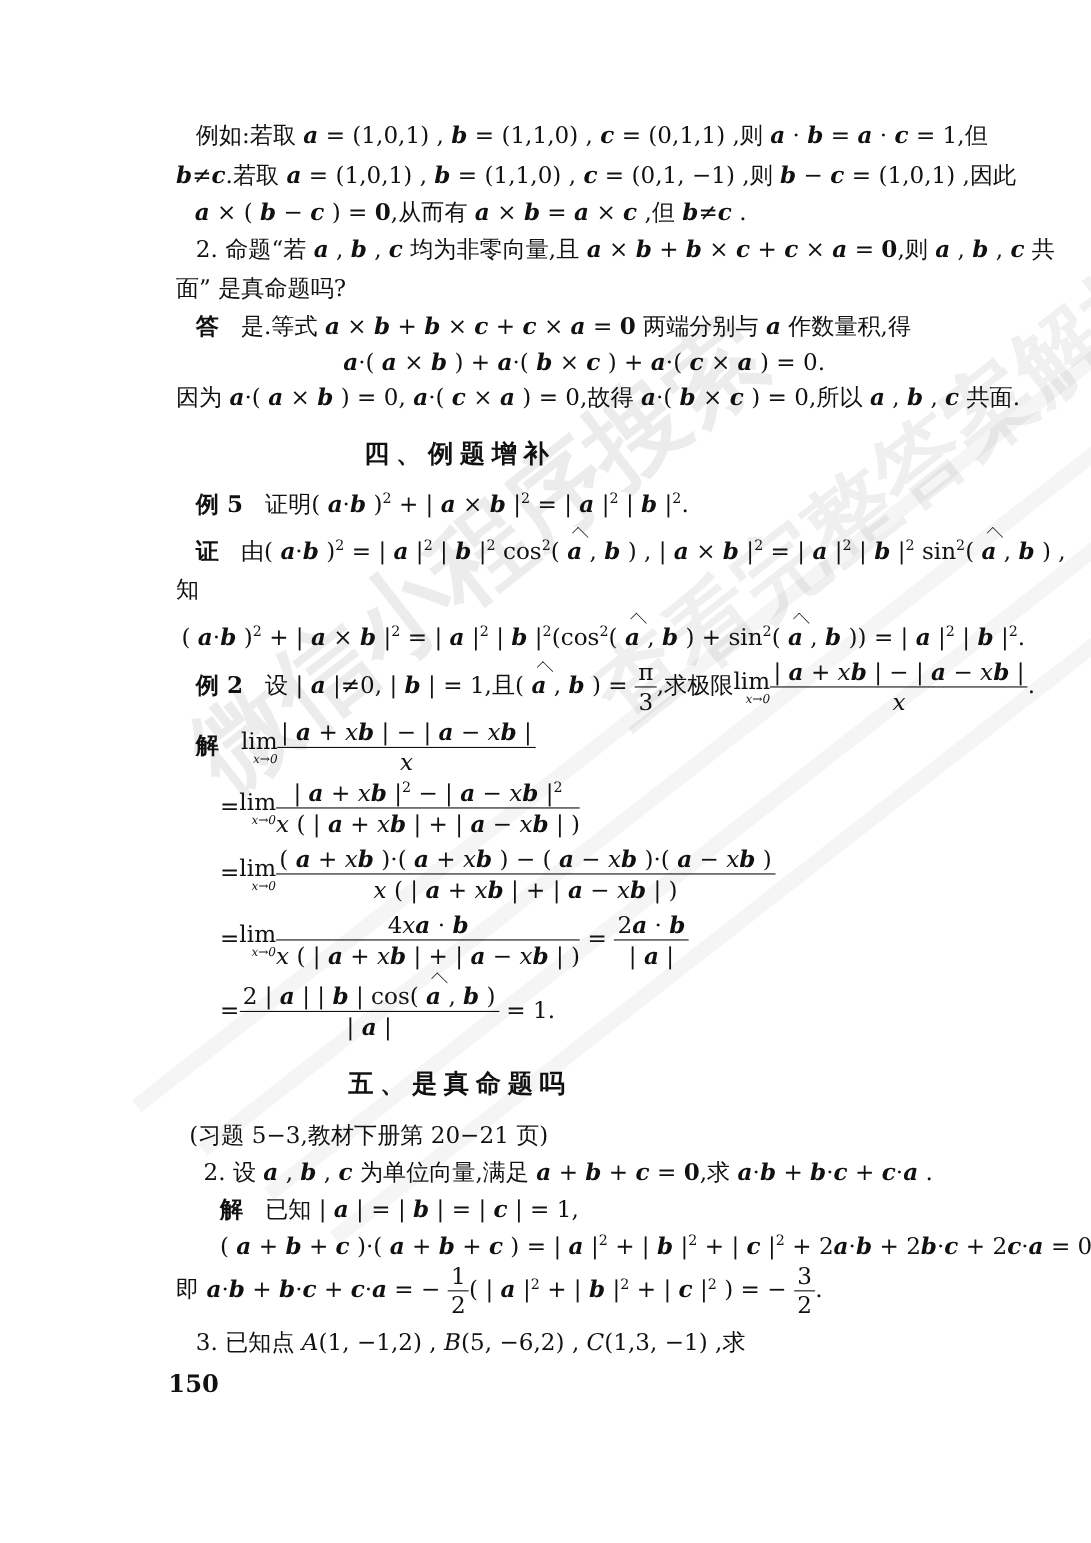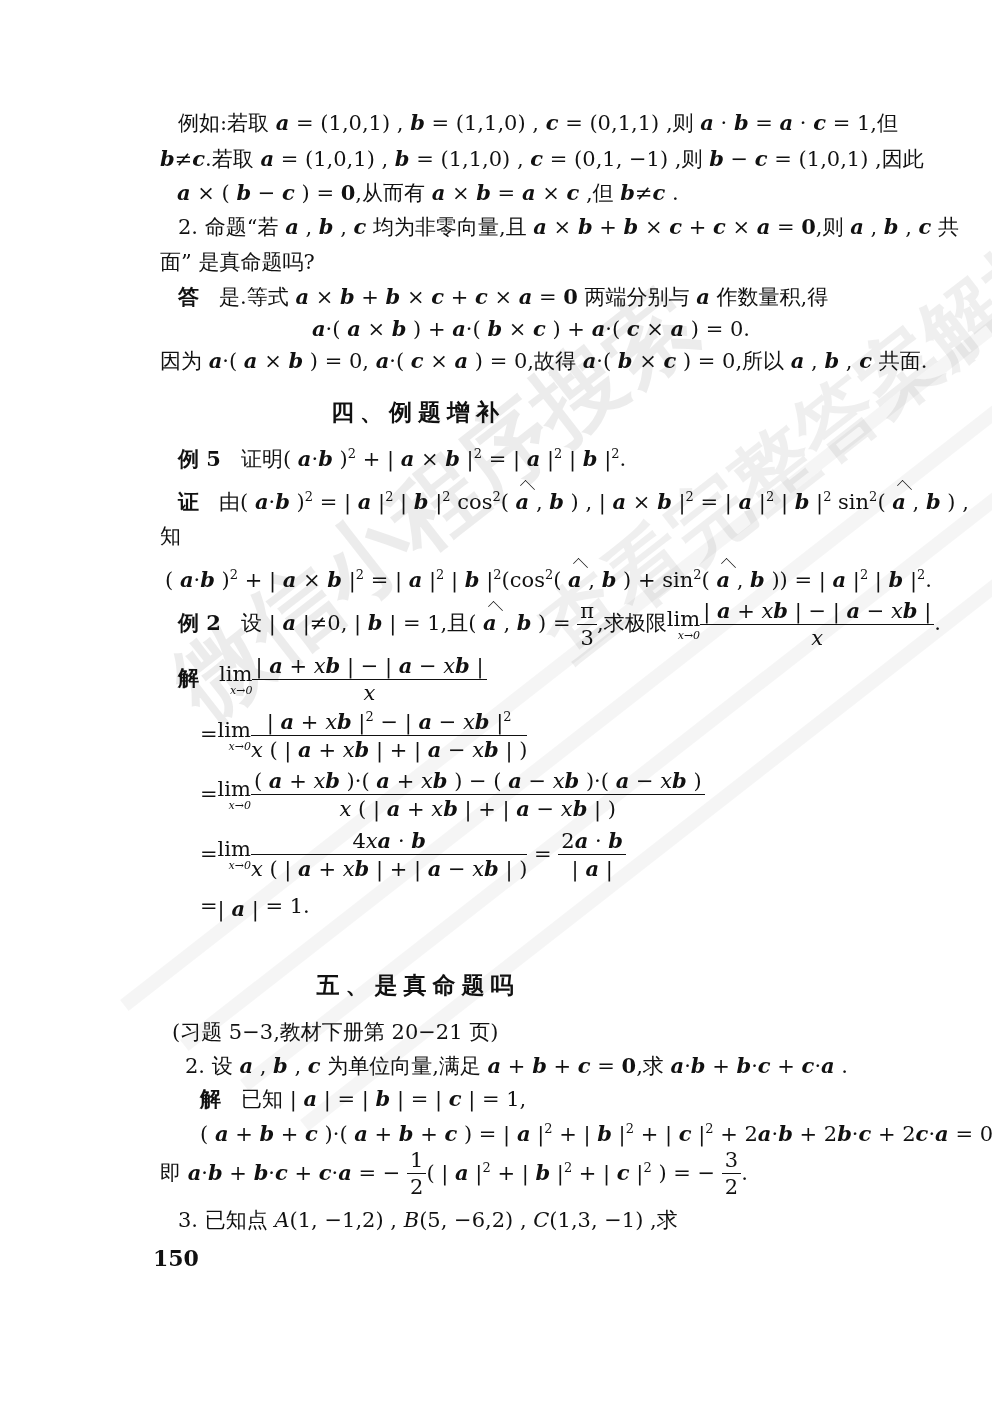--- a/index.html
+++ b/index.html
@@ -52,21 +52,21 @@
 <div class="ln" style="left:178px;top:490px;"><span class="bold">证</span>&nbsp;&nbsp;&nbsp;由( <b class="v">a</b>·<b class="v">b</b> )<sup>2</sup> = | <b class="v">a</b> |<sup>2</sup> | <b class="v">b</b> |<sup>2</sup> cos<sup>2</sup>( <span class="hat"><b class="v">a</b></span> , <b class="v">b</b> ) , | <b class="v">a</b> × <b class="v">b</b> |<sup>2</sup> = | <b class="v">a</b> |<sup>2</sup> | <b class="v">b</b> |<sup>2</sup> sin<sup>2</sup>( <span class="hat"><b class="v">a</b></span> , <b class="v">b</b> ) ,</div>
 <div class="ln" style="left:160px;top:526px;">知</div>
 <div class="ln" style="left:165px;top:568px;">( <b class="v">a</b>·<b class="v">b</b> )<sup>2</sup> + | <b class="v">a</b> × <b class="v">b</b> |<sup>2</sup> = | <b class="v">a</b> |<sup>2</sup> | <b class="v">b</b> |<sup>2</sup>(cos<sup>2</sup>( <span class="hat"><b class="v">a</b></span> , <b class="v">b</b> ) + sin<sup>2</sup>( <span class="hat"><b class="v">a</b></span> , <b class="v">b</b> )) = | <b class="v">a</b> |<sup>2</sup> | <b class="v">b</b> |<sup>2</sup>.</div>
 
 <div class="ln" style="left:178px;top:600px;"><span class="bold">例 2</span>&nbsp;&nbsp;&nbsp;设 | <b class="v">a</b> |≠0, | <b class="v">b</b> | = 1,且( <span class="hat"><b class="v">a</b></span> , <b class="v">b</b> ) = <span class="frac"><span class="n">π</span><span class="d">3</span></span>,求极限<span class="lim">lim<span class="s">x→0</span></span><span class="frac"><span class="n">| <b class="v">a</b> + <i>x</i><b class="v">b</b> | − | <b class="v">a</b> − <i>x</i><b class="v">b</b> |</span><span class="d"><i>x</i></span></span>.</div>
 
 <div class="ln" style="left:178px;top:655px;"><span class="bold">解</span>&nbsp;&nbsp;&nbsp;<span class="lim">lim<span class="s">x→0</span></span><span class="frac"><span class="n">| <b class="v">a</b> + <i>x</i><b class="v">b</b> | − | <b class="v">a</b> − <i>x</i><b class="v">b</b> |</span><span class="d"><i>x</i></span></span></div>
 <div class="ln" style="left:200px;top:710px;">=<span class="lim">lim<span class="s">x→0</span></span><span class="frac"><span class="n">| <b class="v">a</b> + <i>x</i><b class="v">b</b> |<sup>2</sup> − | <b class="v">a</b> − <i>x</i><b class="v">b</b> |<sup>2</sup></span><span class="d"><i>x</i> ( | <b class="v">a</b> + <i>x</i><b class="v">b</b> | + | <b class="v">a</b> − <i>x</i><b class="v">b</b> | )</span></span></div>
 <div class="ln" style="left:200px;top:770px;">=<span class="lim">lim<span class="s">x→0</span></span><span class="frac"><span class="n">( <b class="v">a</b> + <i>x</i><b class="v">b</b> )·( <b class="v">a</b> + <i>x</i><b class="v">b</b> ) − ( <b class="v">a</b> − <i>x</i><b class="v">b</b> )·( <b class="v">a</b> − <i>x</i><b class="v">b</b> )</span><span class="d"><i>x</i> ( | <b class="v">a</b> + <i>x</i><b class="v">b</b> | + | <b class="v">a</b> − <i>x</i><b class="v">b</b> | )</span></span></div>
 <div class="ln" style="left:200px;top:830px;">=<span class="lim">lim<span class="s">x→0</span></span><span class="frac"><span class="n">4<i>x</i><b class="v">a</b> · <b class="v">b</b></span><span class="d"><i>x</i> ( | <b class="v">a</b> + <i>x</i><b class="v">b</b> | + | <b class="v">a</b> − <i>x</i><b class="v">b</b> | )</span></span> = <span class="frac"><span class="n">2<b class="v">a</b> · <b class="v">b</b></span><span class="d">| <b class="v">a</b> |</span></span></div>
-<div class="ln" style="left:200px;top:895px;">=<span class="frac"><span class="d">| <b class="v">a</b> |</span></span> = 1.</div>
+<div class="ln" style="left:200px;top:895px;">=<span class="frac"><span class="n">2 | <b class="v">a</b> | | <b class="v">b</b> | cos( <span class="hat"><b class="v">a</b></span> , <b class="v">b</b> )</span><span class="d">| <b class="v">a</b> |</span></span> = 1.</div>
 
 <div class="h" style="top:970px;">五、是真命题吗</div>
 <div class="ln" style="left:172px;top:1022px;">(习题 5−3,教材下册第 20−21 页)</div>
 <div class="ln" style="left:172px;top:1055px;margin-left:13px;">2. 设 <b class="v">a</b> , <b class="v">b</b> , <b class="v">c</b> 为单位向量,满足 <b class="v">a</b> + <b class="v">b</b> + <b class="v">c</b> = <b>0</b>,求 <b class="v">a</b>·<b class="v">b</b> + <b class="v">b</b>·<b class="v">c</b> + <b class="v">c</b>·<b class="v">a</b> .</div>
 <div class="ln" style="left:172px;top:1088px;margin-left:28px;"><span class="bold">解</span>&nbsp;&nbsp;&nbsp;已知 | <b class="v">a</b> | = | <b class="v">b</b> | = | <b class="v">c</b> | = 1,</div>
 <div class="ln" style="left:200px;top:1122px;">( <b class="v">a</b> + <b class="v">b</b> + <b class="v">c</b> )·( <b class="v">a</b> + <b class="v">b</b> + <b class="v">c</b> ) = | <b class="v">a</b> |<sup>2</sup> + | <b class="v">b</b> |<sup>2</sup> + | <b class="v">c</b> |<sup>2</sup> + 2<b class="v">a</b>·<b class="v">b</b> + 2<b class="v">b</b>·<b class="v">c</b> + 2<b class="v">c</b>·<b class="v">a</b> = 0,</div>
 <div class="ln" style="left:160px;top:1150px;">即 <b class="v">a</b>·<b class="v">b</b> + <b class="v">b</b>·<b class="v">c</b> + <b class="v">c</b>·<b class="v">a</b> = − <span class="frac"><span class="n">1</span><span class="d">2</span></span>( | <b class="v">a</b> |<sup>2</sup> + | <b class="v">b</b> |<sup>2</sup> + | <b class="v">c</b> |<sup>2</sup> ) = − <span class="frac"><span class="n">3</span><span class="d">2</span></span>.</div>
 <div class="ln" style="left:178px;top:1210px;text-align:center;">3. 已知点 <i>A</i>(1, −1,2) , <i>B</i>(5, −6,2) , <i>C</i>(1,3, −1) ,求</div>
 
 <div class="pn">150</div>

